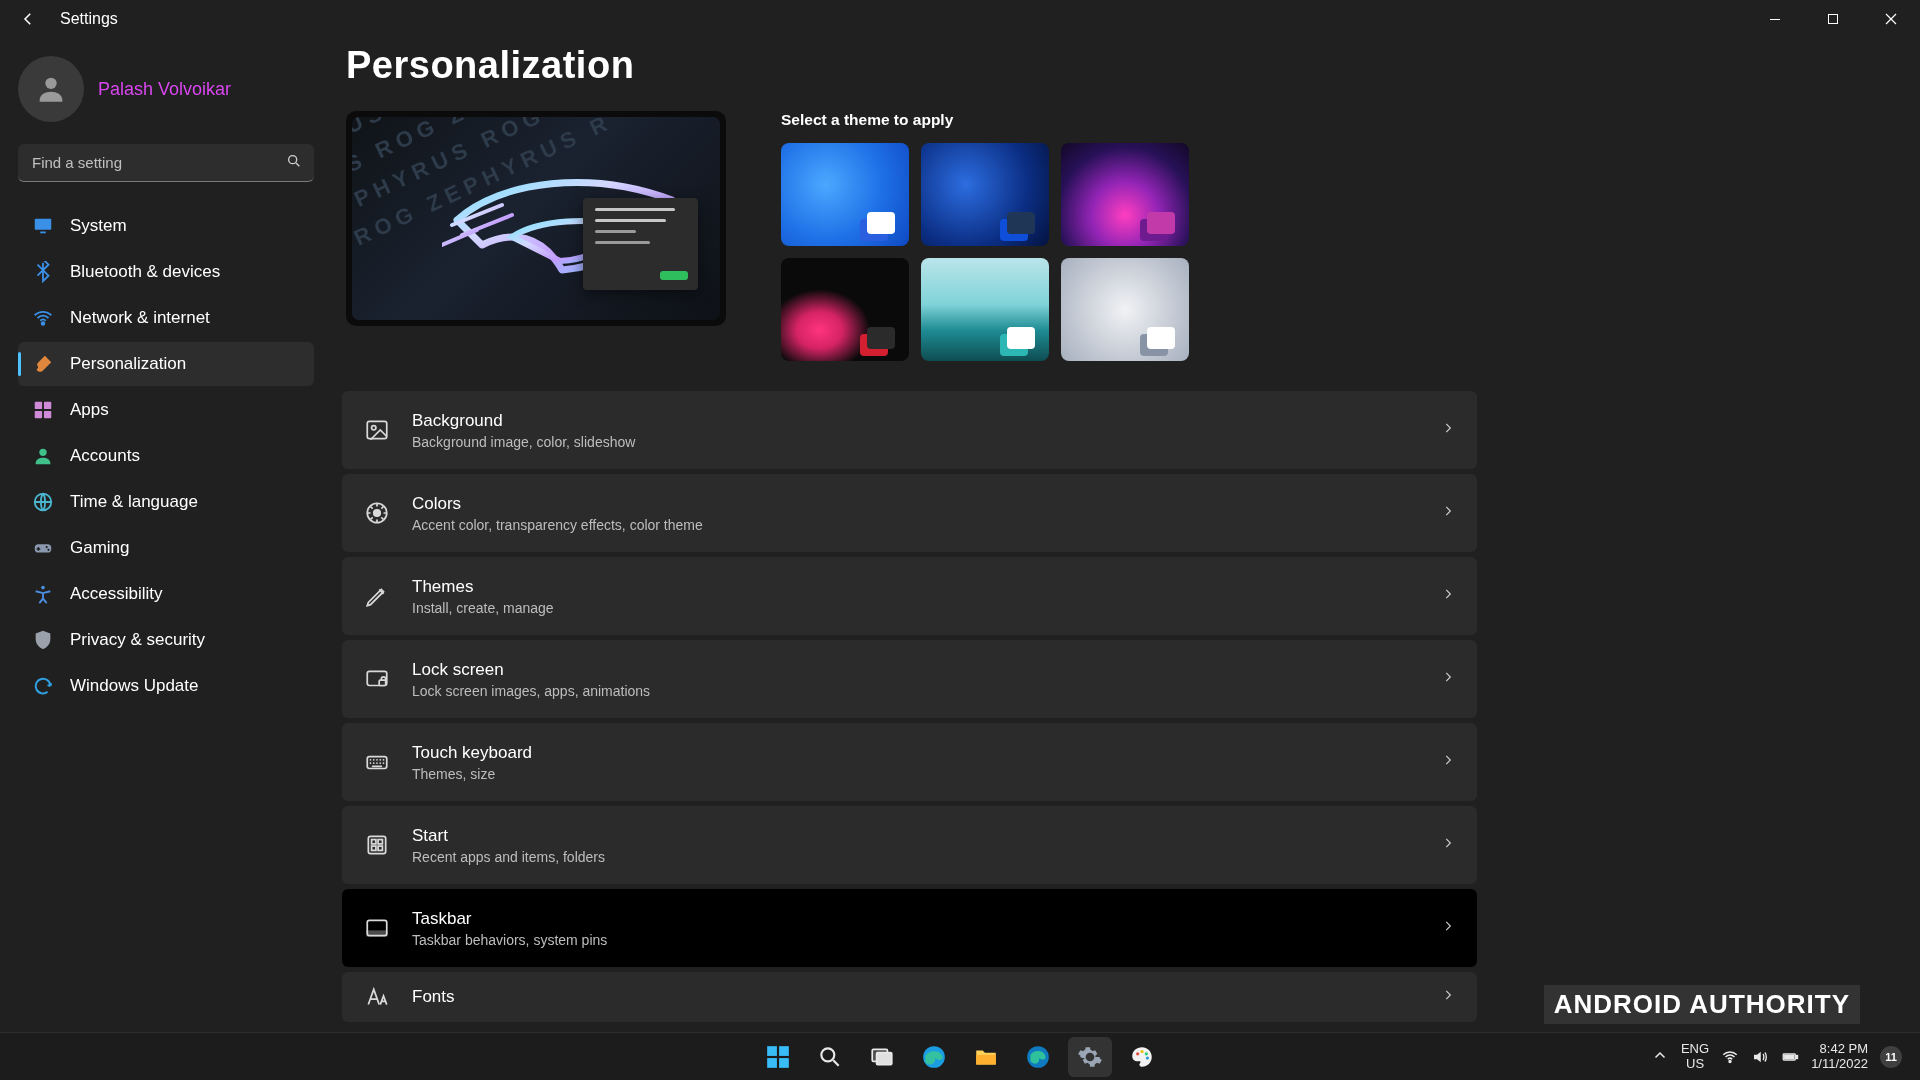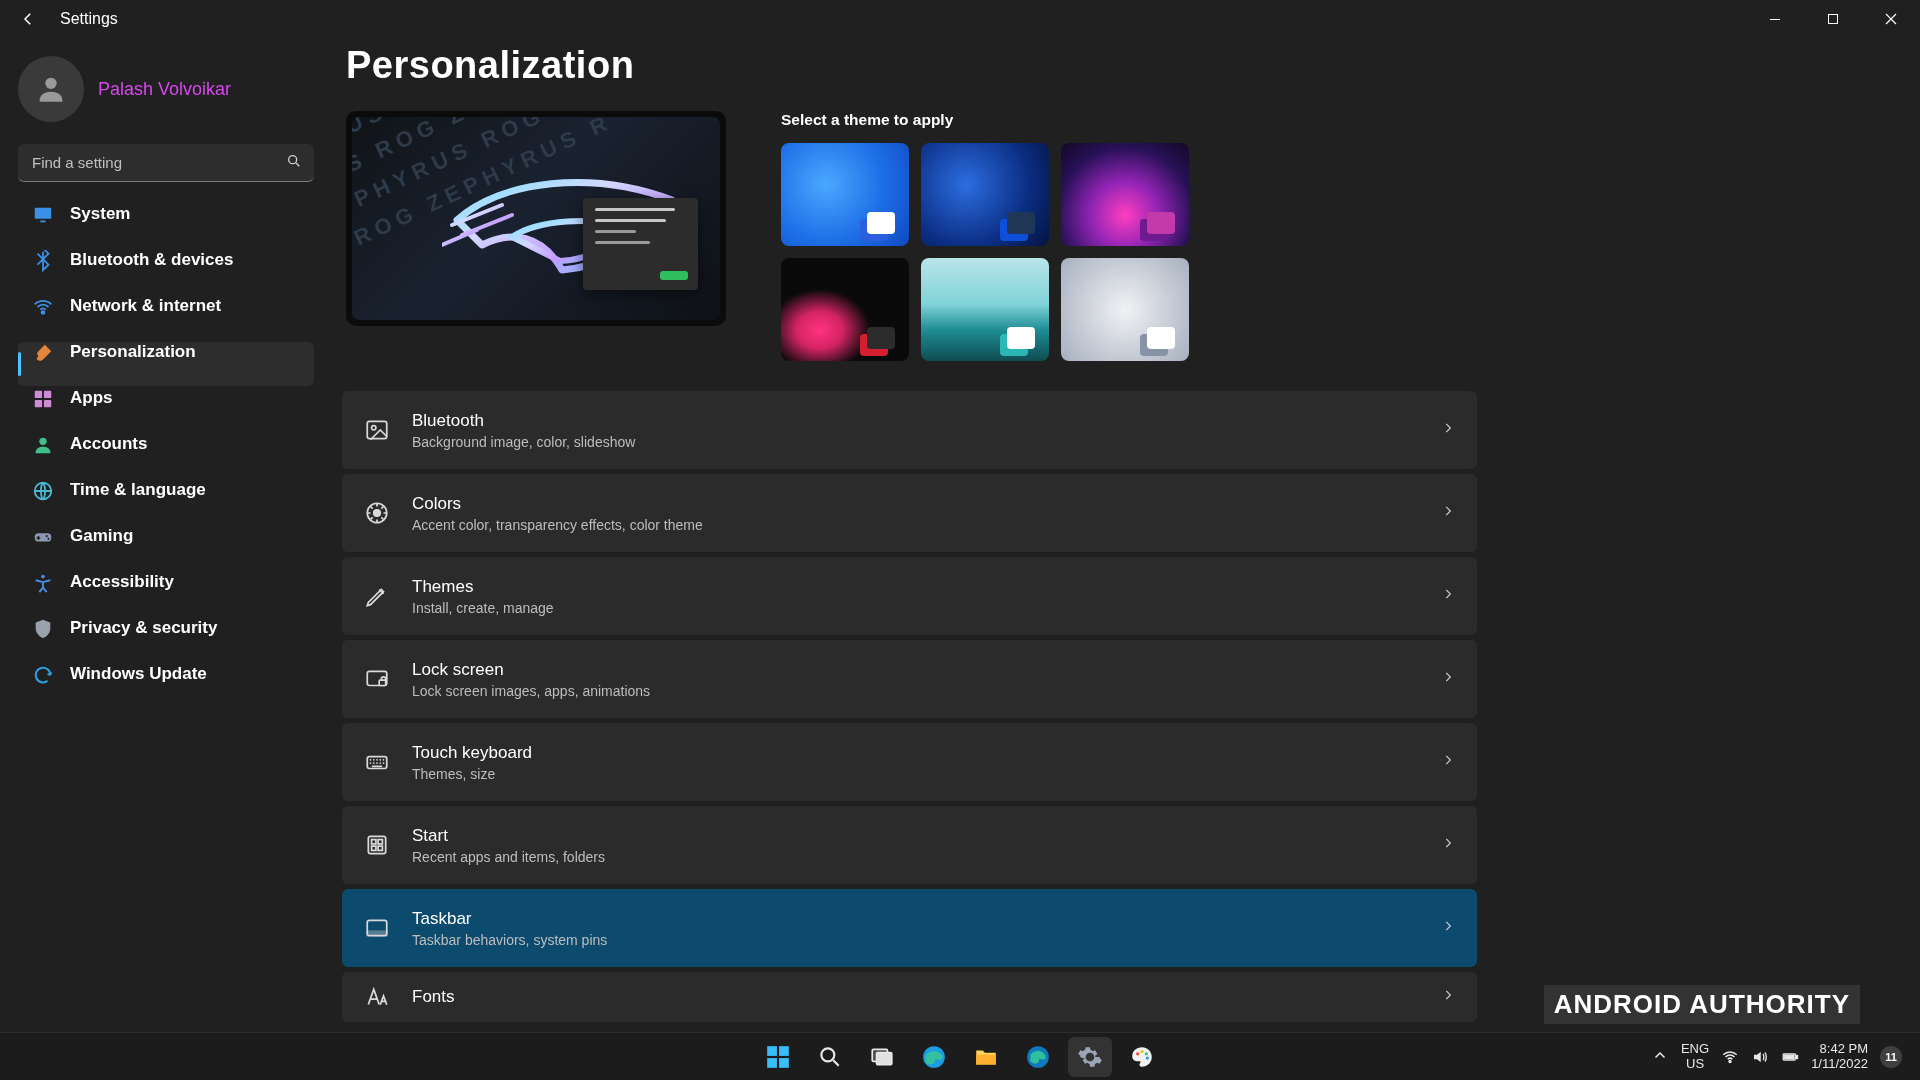--- a/index.html
+++ b/index.html
@@ -21,21 +21,21 @@
 .avatar { width: 66px; height: 66px; border-radius: 50%; background: #3a3a3a; display:flex; align-items:center; justify-content:center; }
 .avatar svg { width: 34px; height: 34px; color:#9a9a9a; }
 .username { font-size: 18px; color:#d946ef; }
 
 .search { position:relative; margin-bottom: 22px; }
 .search input { width: 100%; height: 38px; background:#2d2d2d; border:none; border-bottom:1px solid #7a7a7a; border-radius:6px; padding: 0 40px 0 14px; color:#d0d0d0; font-size:15px; }
 .search input::placeholder{ color:#c0c0c0; }
 .search .mag { position:absolute; right:12px; top:50%; transform:translateY(-50%); color:#d0d0d0; }
 
 .nav { display:flex; flex-direction:column; gap:2px; }
-.nav-item { height: 44px; border-radius:6px; display:flex; gap:16px; padding-left:14px; font-size:17px; color:#fff; position:relative;font-weight:bold;}
+.nav-item { height: 44px; border-radius:6px; display:flex; align-items:center; gap:16px; padding-left:14px; font-size:17px; color:#fff; position:relative;}
 .nav-item .ico { width:22px; height:22px; display:flex; align-items:center; justify-content:center; font-size:18px;}
 .nav-item.active { background:#2d2d2d; }
 .nav-item.active::before { content:""; position:absolute; left:0; top:10px; bottom:10px; width:3px; background:#4cc2ff; border-radius:3px; }
 
 
 .content { flex:1; padding: 6px 40px 0 10px; overflow:hidden;}
 .page-title { font-size: 38px; font-weight:600; letter-spacing:0.5px; margin-bottom: 24px; margin-left: 6px;}
 
 .top-row { display:flex; gap: 55px; margin-bottom: 30px; margin-left:6px;}
 
@@ -59,21 +59,21 @@
 .theme-card .chip { position:absolute; right:14px; bottom:12px; width:28px; height:22px; border-radius:4px; box-shadow: -7px 7px 0 0 var(--shadow);}
 .t1 { background: radial-gradient(circle at 35% 40%, #4aa8ff 0%, #1e6fe6 55%, #0f49c2 100%); } .t1 .chip{ background:#fff; --shadow:#2a5fe0;}
 .t2 { background: radial-gradient(circle at 35% 40%, #2c6de0 0%, #0b2e84 60%, #04133f 100%); } .t2 .chip{ background:#203656; --shadow:#0e4ed8;}
 .t3 { background: radial-gradient(circle at 50% 70%, #ff3ec0 0%, #9224b5 35%, #281158 70%, #120726 100%);} .t3 .chip{ background:#c23aa9; --shadow:#6d1b8f;}
 .t4 { background: radial-gradient(ellipse at 30% 70%, #ff347e 0%, #d52364 18%, #0a0a0a 40%), #0a0a0a;} .t4 .chip{ background:#2b2b2b; --shadow:#d31f2f;}
 .t5 { background: linear-gradient(#b9e5ea 0%, #7fd3d8 45%, #1f8c94 70%, #0e4d52 100%);} .t5 .chip{ background:#fff; --shadow:#2cb7b4;}
 .t6 { background: radial-gradient(circle at 50% 50%, #f1f2f4 0%, #cfd4dc 45%, #a7b0bf 100%);} .t6 .chip{ background:#fff; --shadow:#8893a6;}
 
 .settings-list { display:flex; flex-direction:column; gap:5px; margin-left:2px; width: 1135px;}
 .setting-row { background:#2b2b2b; border-radius:6px; height:78px; display:flex; align-items:center; padding: 0 22px; gap:22px;}
-.setting-row.hover { background:#0c4a6e; }
+.setting-row.hover { background:#000000; }
 .setting-row .ico { width:26px; height:26px; color:#d9d9d9; display:flex; align-items:center; justify-content:center;}
 .setting-row .texts { display:flex; flex-direction:column; gap:3px; }
 .setting-row .texts .t { font-size:17px;}
 .setting-row .texts .s { font-size:14px; color:#bdbdbd;}
 .setting-row .chev { margin-left:auto; color:#cfcfcf;}
 .setting-row.cut { height:50px; } 
 
 .watermark { position:absolute; right:60px; bottom:56px; padding:4px 10px; background:#333; color:#fff; font-weight:800; letter-spacing:1px; font-size:26px;}
 .watermark .bold { font-weight:900; }
 
@@ -309,21 +309,21 @@
     <div class="settings-list" id="settings-list">
         <div class="setting-row">
           <span class="ico">
             <svg viewBox="0 0 24 24" fill="none" stroke="currentColor" stroke-width="1.6">
               <rect x="3" y="4" width="18" height="16" rx="2"></rect>
               <circle cx="9" cy="10" r="2"></circle>
               <path d="M21 18l-6-6-9 9"></path>
             </svg>
           </span>
     <div class="texts">
-      <div class="t">Bluetooth</div>
+      <div class="t">Background</div>
       <div class="s">Background image, color, slideshow</div>
     </div>
     <span class="chev">
       <svg width="14" height="14" viewBox="0 0 24 24" fill="none" stroke="currentColor" stroke-width="2">
               <path d="M9 5l7 7-7 7"></path>
             </svg>
     </span>
         </div>
         <div class="setting-row">
           <span class="ico">

